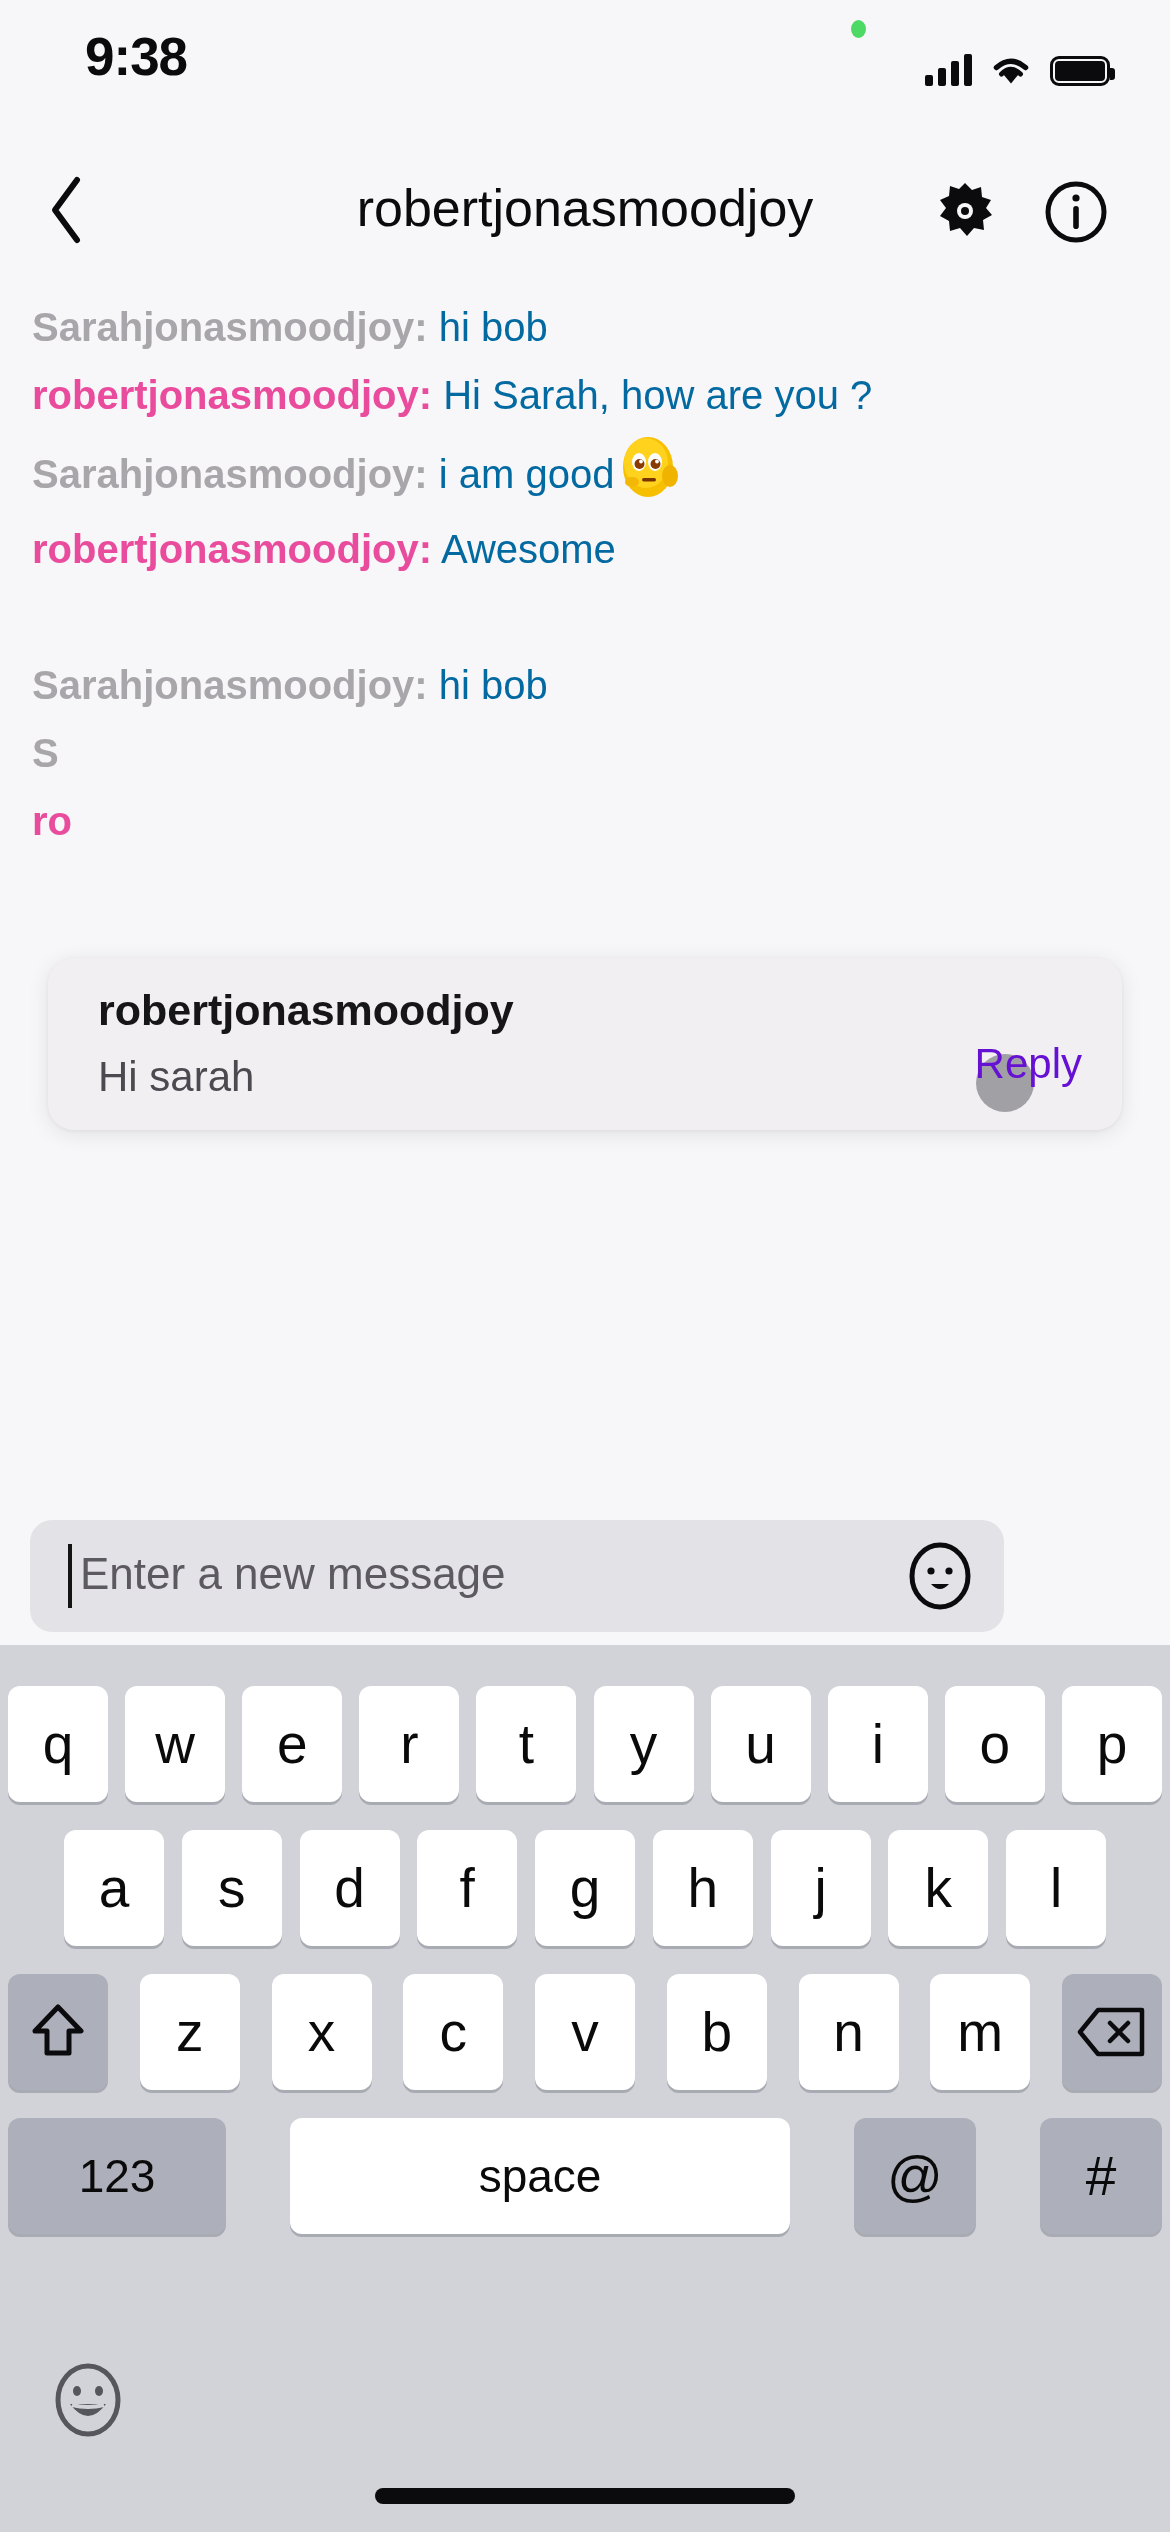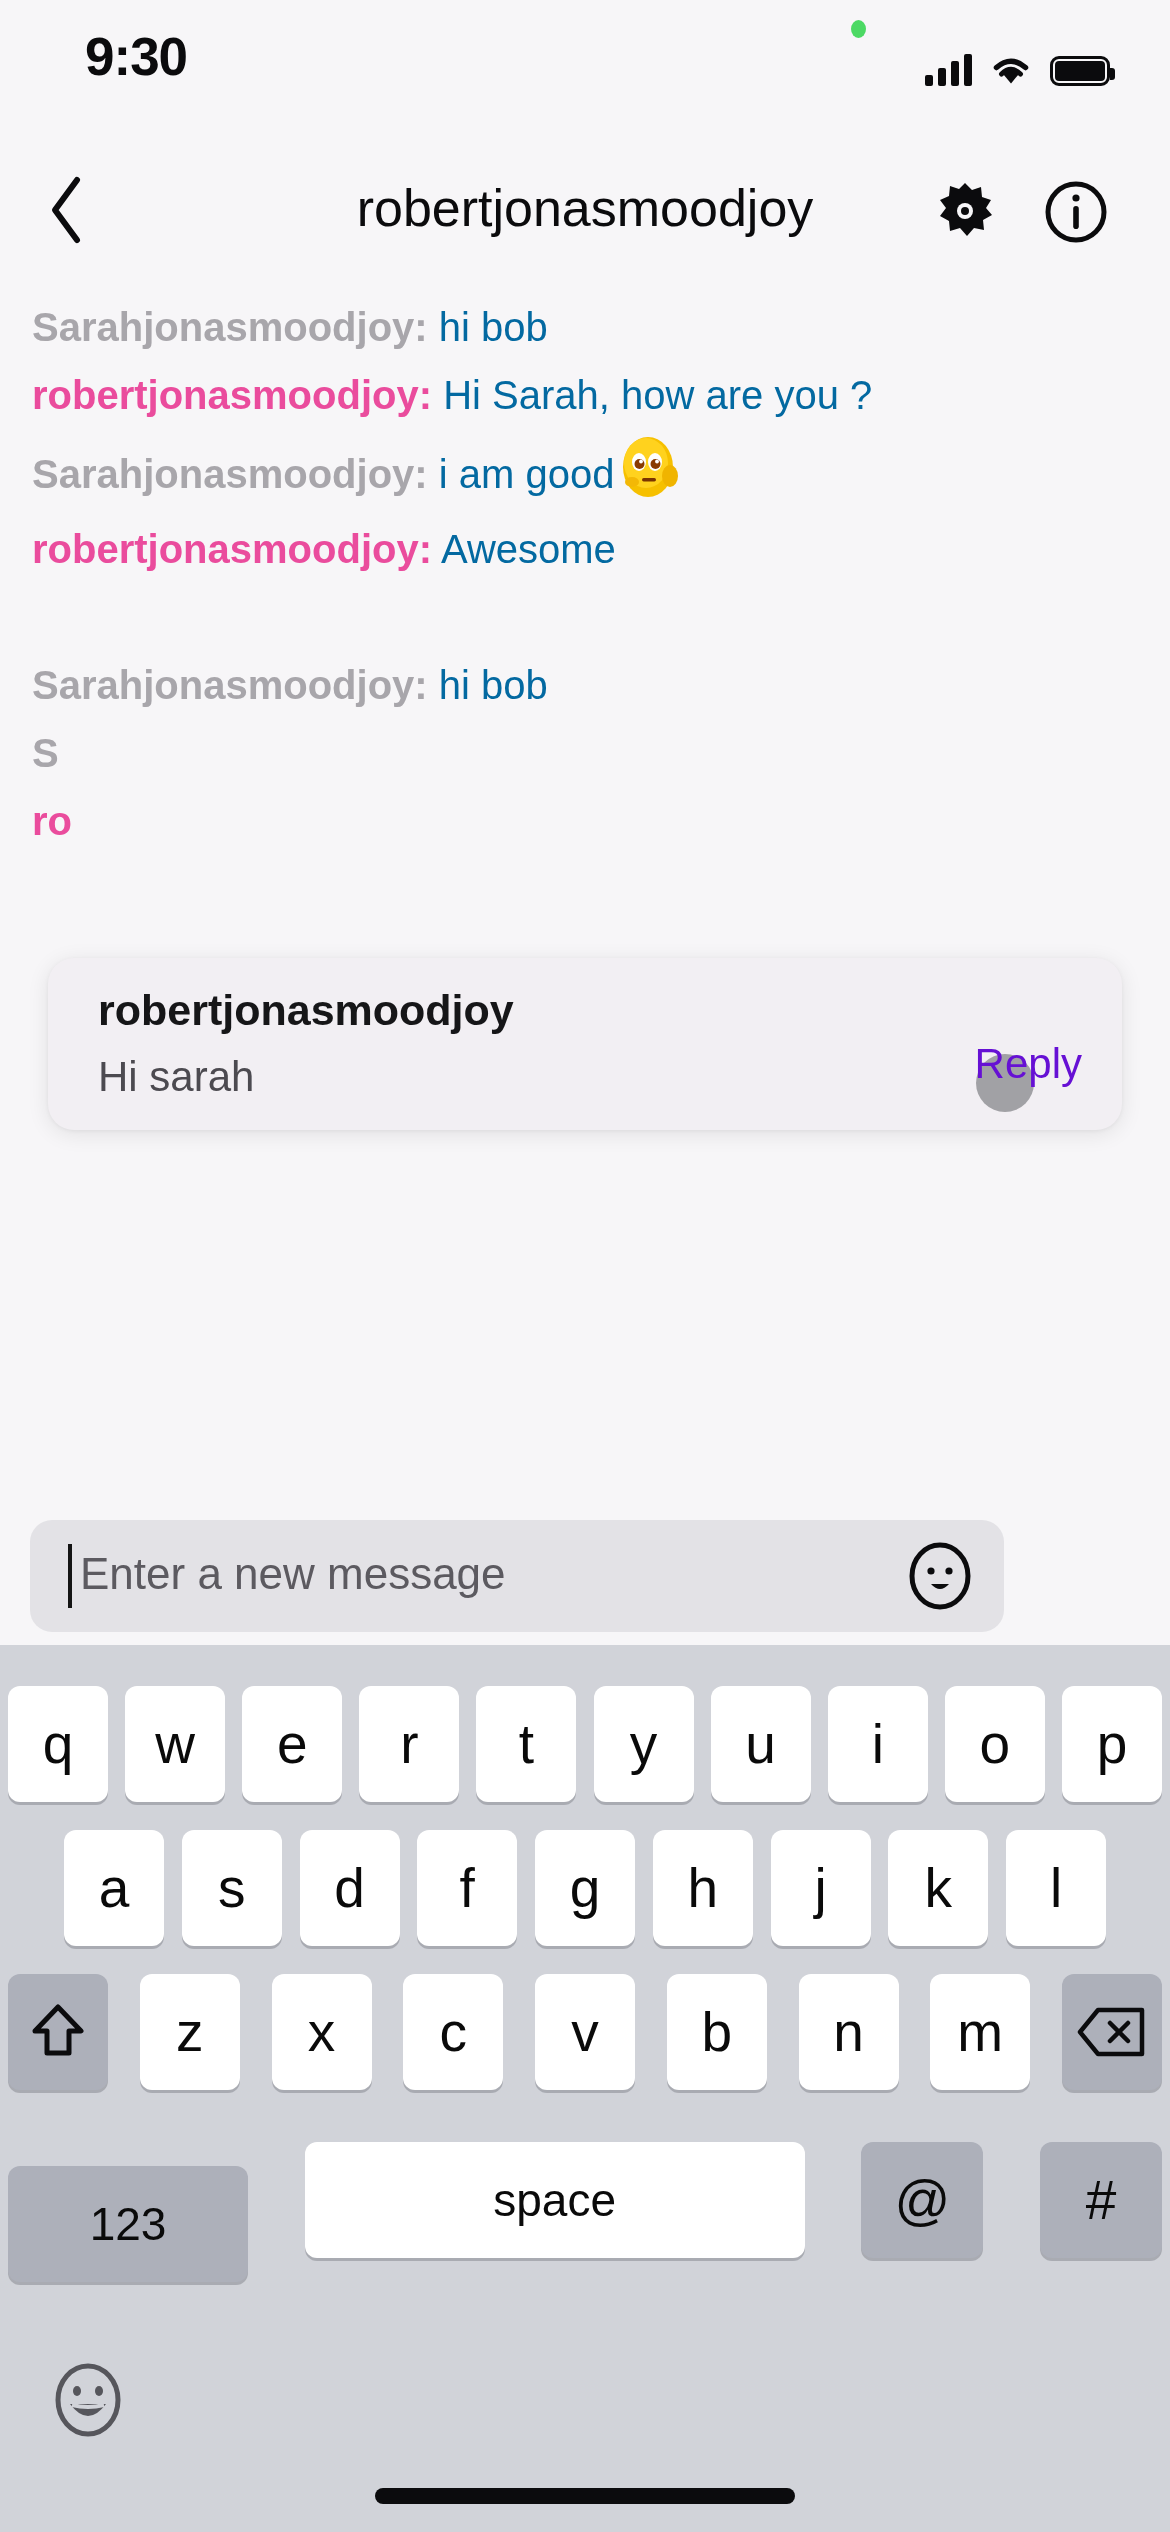--- a/index.html
+++ b/index.html
@@ -139,41 +139,41 @@
   }
   .krow.r1 .key { width:100px; height:116px; }
   .krow.r2 .key { width:100px; height:116px; }
   .krow.r3 .key { width:100px; height:116px; }
   .key.dark {
     background:#adb0ba;
     box-shadow:0 3px 0 rgba(136,138,146,0.55);
   }
   .key.shift { width:150px; height:116px; }
   .key.bksp  { width:150px; height:116px; }
-  .key.num   { width:240px; height:116px; font-size:46px;margin-top:48px; }
+  .key.num   { width:218px; height:116px; font-size:46px; }
   .key.space { width:500px; height:116px; font-size:46px; }
   .key.at    { width:122px; height:116px; }
   .key.hash  { width:122px; height:116px; }
 
   .kb-emoji {
     position:absolute; left:48px; top:715px; width:80px; height:80px;
   }
   .home-ind {
     position:absolute; left:50%; transform:translateX(-50%);
     bottom:28px; width:420px; height:16px; border-radius:8px; background:#0b0b0d;
   }
 </style>
 </head>
 <body>
 
 <div class="phone">
 
   <div class="statusbar">
     <div class="rec-dot"></div>
-    <div class="clock">9:30</div>
+    <div class="clock">9:38</div>
     <div class="status-right">
       <span class="bars">
         <i></i>
           <i></i>
           <i></i>
           <i></i>
       </span>
       <span class="wifi">
         <svg viewBox="0 0 42 32" width="42" height="32">
           <path d="M21 29.5 L13.5 20.5 Q21 14.5 28.5 20.5 Z" fill="#0b0b0d"></path>

